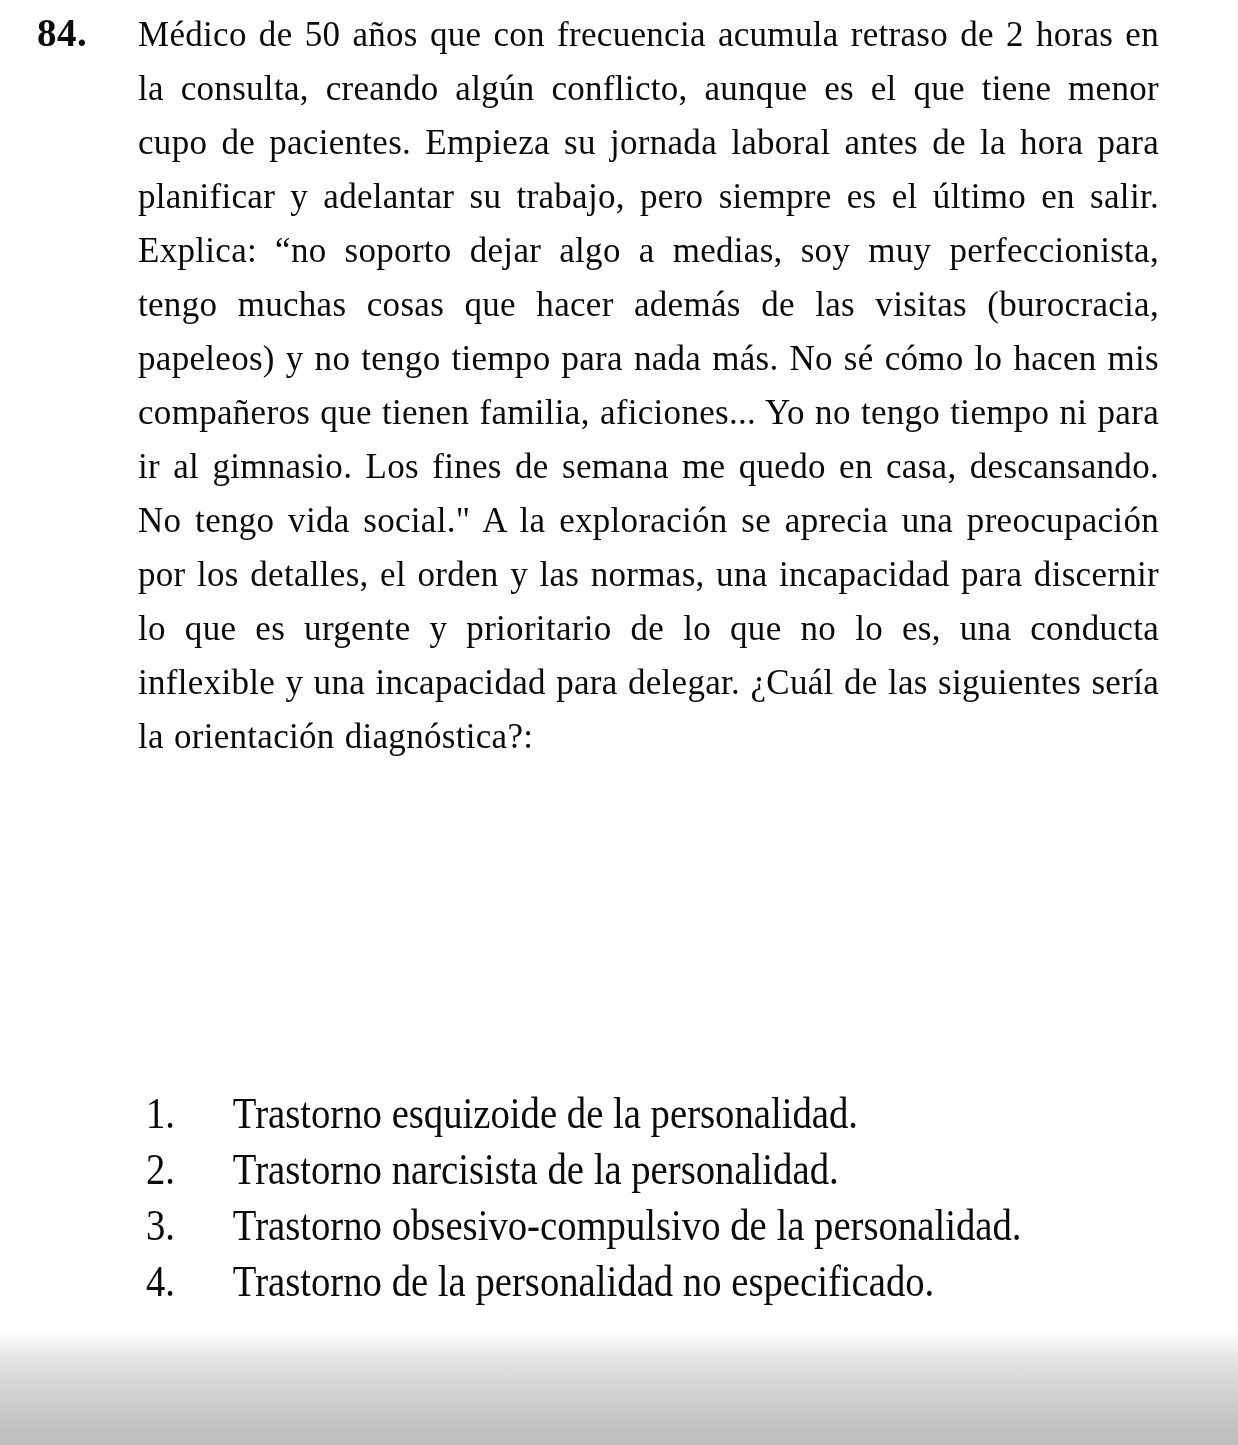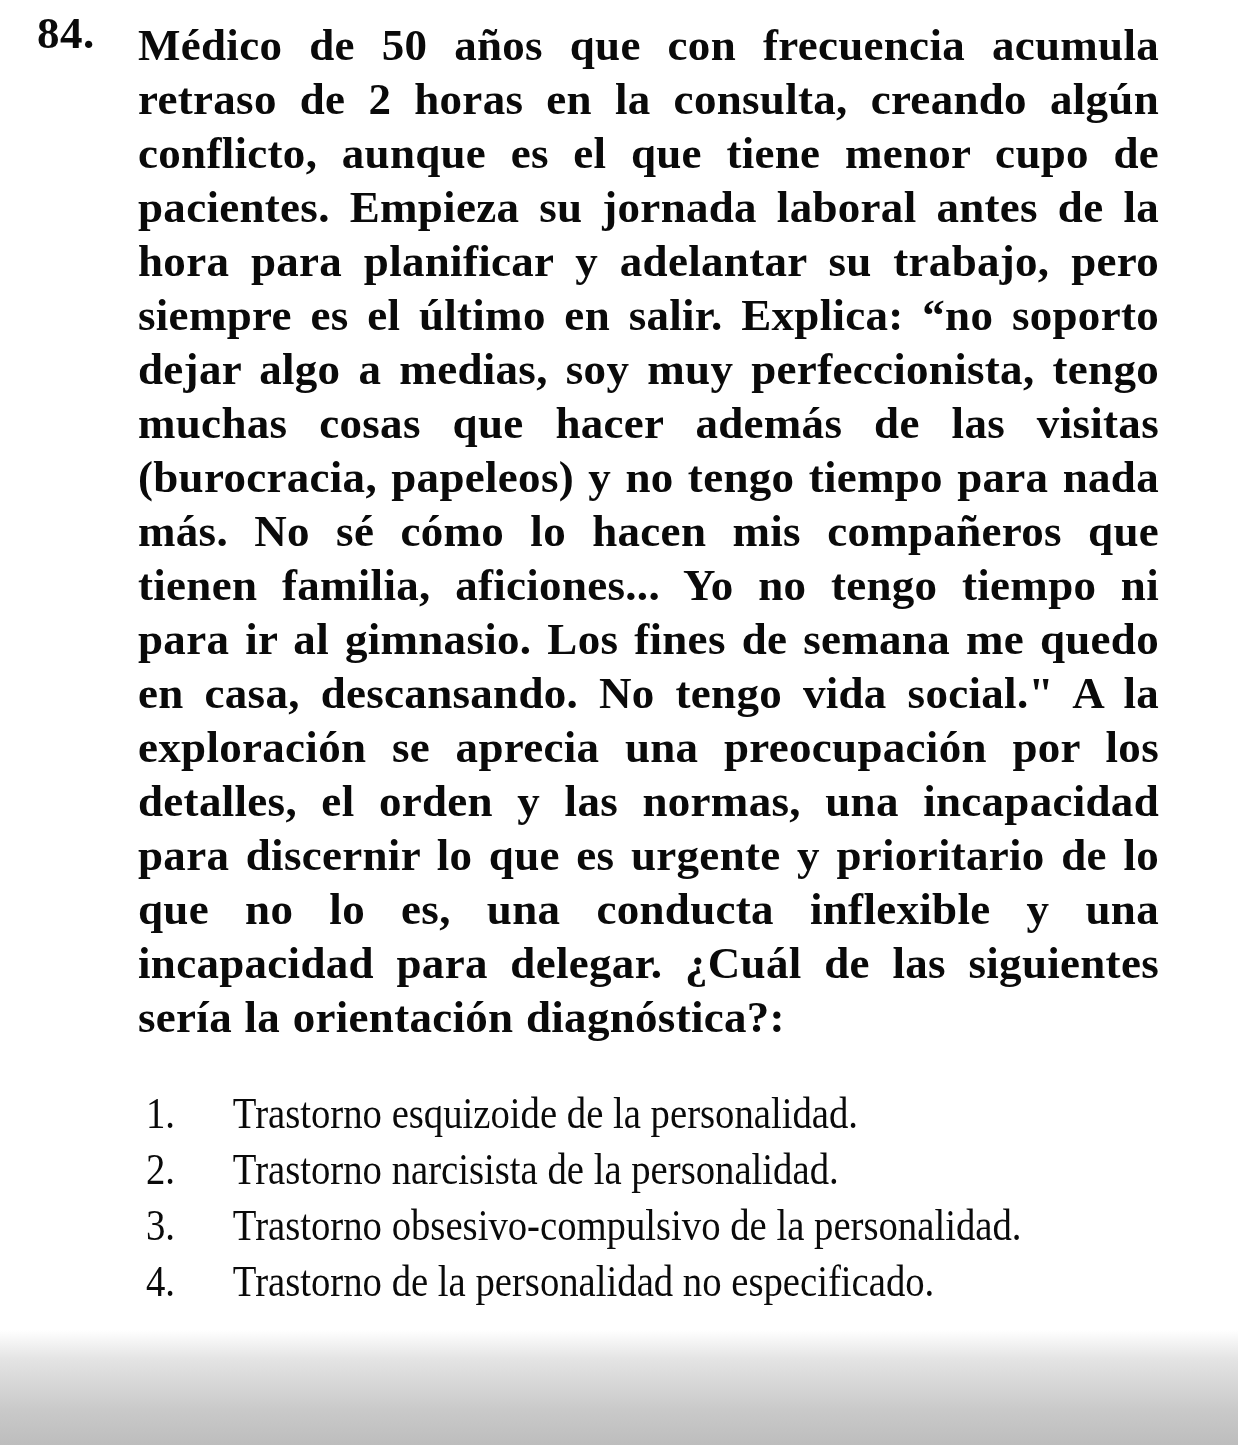--- a/index.html
+++ b/index.html
@@ -27,31 +27,31 @@
       position: absolute;
       left: 37px;
       top: 6px;
       width: 1122px;
     }
     .q-number {
       position: absolute;
       left: 0;
       top: 0;
       font-weight: bold;
-      font-size: 45px;
+      font-size: 39px;
       line-height: 54px;
       letter-spacing: 0.5px;
     }
     .q-stem {
       position: absolute;
       left: 101px;
-      top: 12px;
+      top: 2px;
       width: 1021px;
-      font-weight: bold;
-      font-size: 45px;
+      font-weight: normal;
+      font-size: 35px;
       line-height: 54px;
       text-align: justify;
       letter-spacing: 0.3px;
       word-spacing: 1px;
     }
     .options {
       position: absolute;
       left: 146px;
       top: 1085px;
       width: 1013px;

